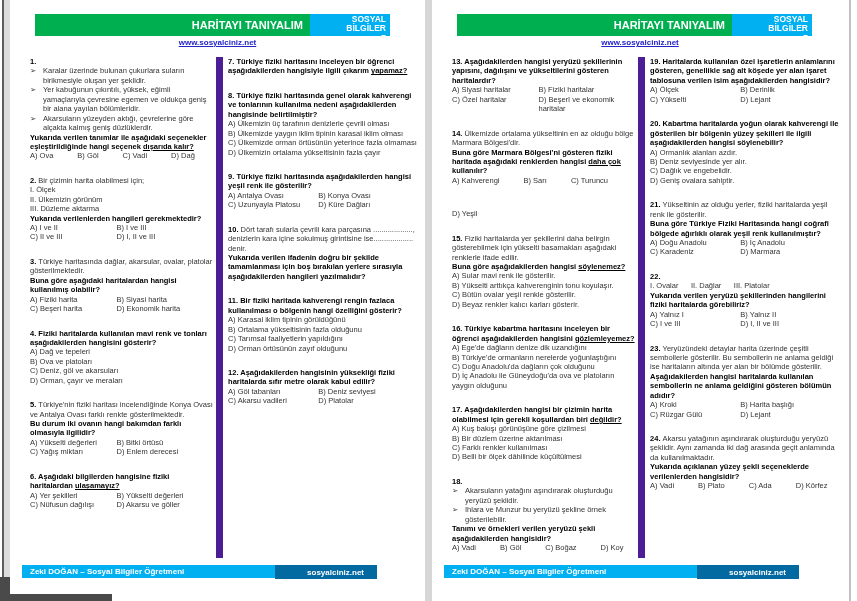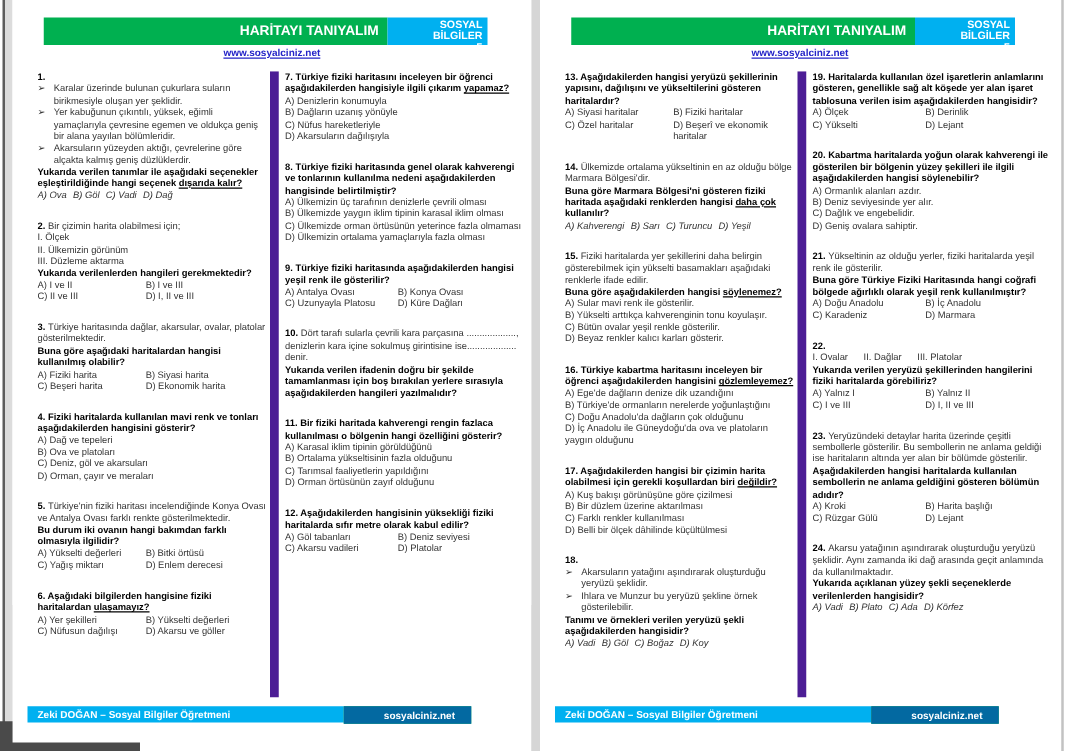--- a/index.html
+++ b/index.html
@@ -32,21 +32,21 @@
   .col-r{width:194px;border-left:7px solid #4c1d95;padding-left:5px;margin-right:0;}
 
   .q{margin-bottom:15px;font-size:7.5px;line-height:1.26;color:#333333;}
   .q .numline{font-weight:bold;color:#000000;}
   .q .intro{color:#333333;white-space:pre-wrap;}
   .q .intro b{color:#000000;}
   .q .stem{font-weight:bold;color:#000000;white-space:pre-wrap;}
   .q .stem .u{text-decoration:underline;}
   .q .bullet{display:flex;}
   .q .bullet .bm{width:13px;flex:0 0 13px;}
-  .q .opts-row{display:flex;gap:5px;flex-wrap:wrap;font-style:italic;}
+  .q .opts-row{display:flex;gap:24px;flex-wrap:wrap;}
   .q .opts-grid{display:grid;grid-template-columns:47% 53%;}
   .q .opts-list div{display:block;}
 
   .ftr{position:absolute;top:565px;left:12px;width:355px;height:13px;display:flex;}
   .ftr-blue{flex:1;background:var(--blue);color:#ffffff;font-weight:bold;font-size:8px;
             display:flex;align-items:center;padding-left:8px;}
   .ftr-green{width:102px;background:var(--green);border:7px solid #0369a1;color:#ffffff;
              font-weight:bold;font-size:8px;display:flex;align-items:center;
              justify-content:flex-end;padding-right:6px;box-sizing:border-box;}
 </style>
@@ -144,34 +144,28 @@
               <div>A) Yer şekilleri</div>
               <div>B) Yükselti değerleri</div>
               <div>C) Nüfusun dağılışı</div>
               <div>D) Akarsu ve göller</div>
             </div>
           </div>
         </div>
       <div class="col col-r">
           <div class="q">
             <div class="stem"><span>7. </span>Türkiye fiziki haritasını inceleyen bir öğrenci aşağıdakilerden hangisiyle ilgili çıkarım <span class="u">yapamaz?</span></div>
-            <div class="opts-list">
-              <div>A) Denizlerin konumuyla</div>
-              <div>B) Dağların uzanış yönüyle</div>
-              <div>C) Nüfus hareketleriyle</div>
-              <div>D) Akarsuların dağılışıyla</div>
-            </div>
           </div>
           <div class="q">
             <div class="stem"><span>8. </span>Türkiye fiziki haritasında genel olarak kahverengi ve tonlarının kullanılma nedeni aşağıdakilerden hangisinde belirtilmiştir?</div>
             <div class="opts-list">
               <div>A) Ülkemizin üç tarafının denizlerle çevrili olması</div>
               <div>B) Ülkemizde yaygın iklim tipinin karasal iklim olması</div>
               <div>C) Ülkemizde orman örtüsünün yeterince fazla olmaması</div>
-              <div>D) Ülkemizin ortalama yamaçlarıyla fazla olması</div>
+              <div>D) Ülkemizin ortalama yükseltisinin fazla çayır</div>
             </div>
           </div>
           <div class="q">
             <div class="stem"><span>9. </span>Türkiye fiziki haritasında aşağıdakilerden hangisi yeşil renk ile gösterilir?</div>
             <div class="opts-grid">
               <div>A) Antalya Ovası</div>
               <div>B) Konya Ovası</div>
               <div>C) Uzunyayla Platosu</div>
               <div>D) Küre Dağları</div>
             </div>

